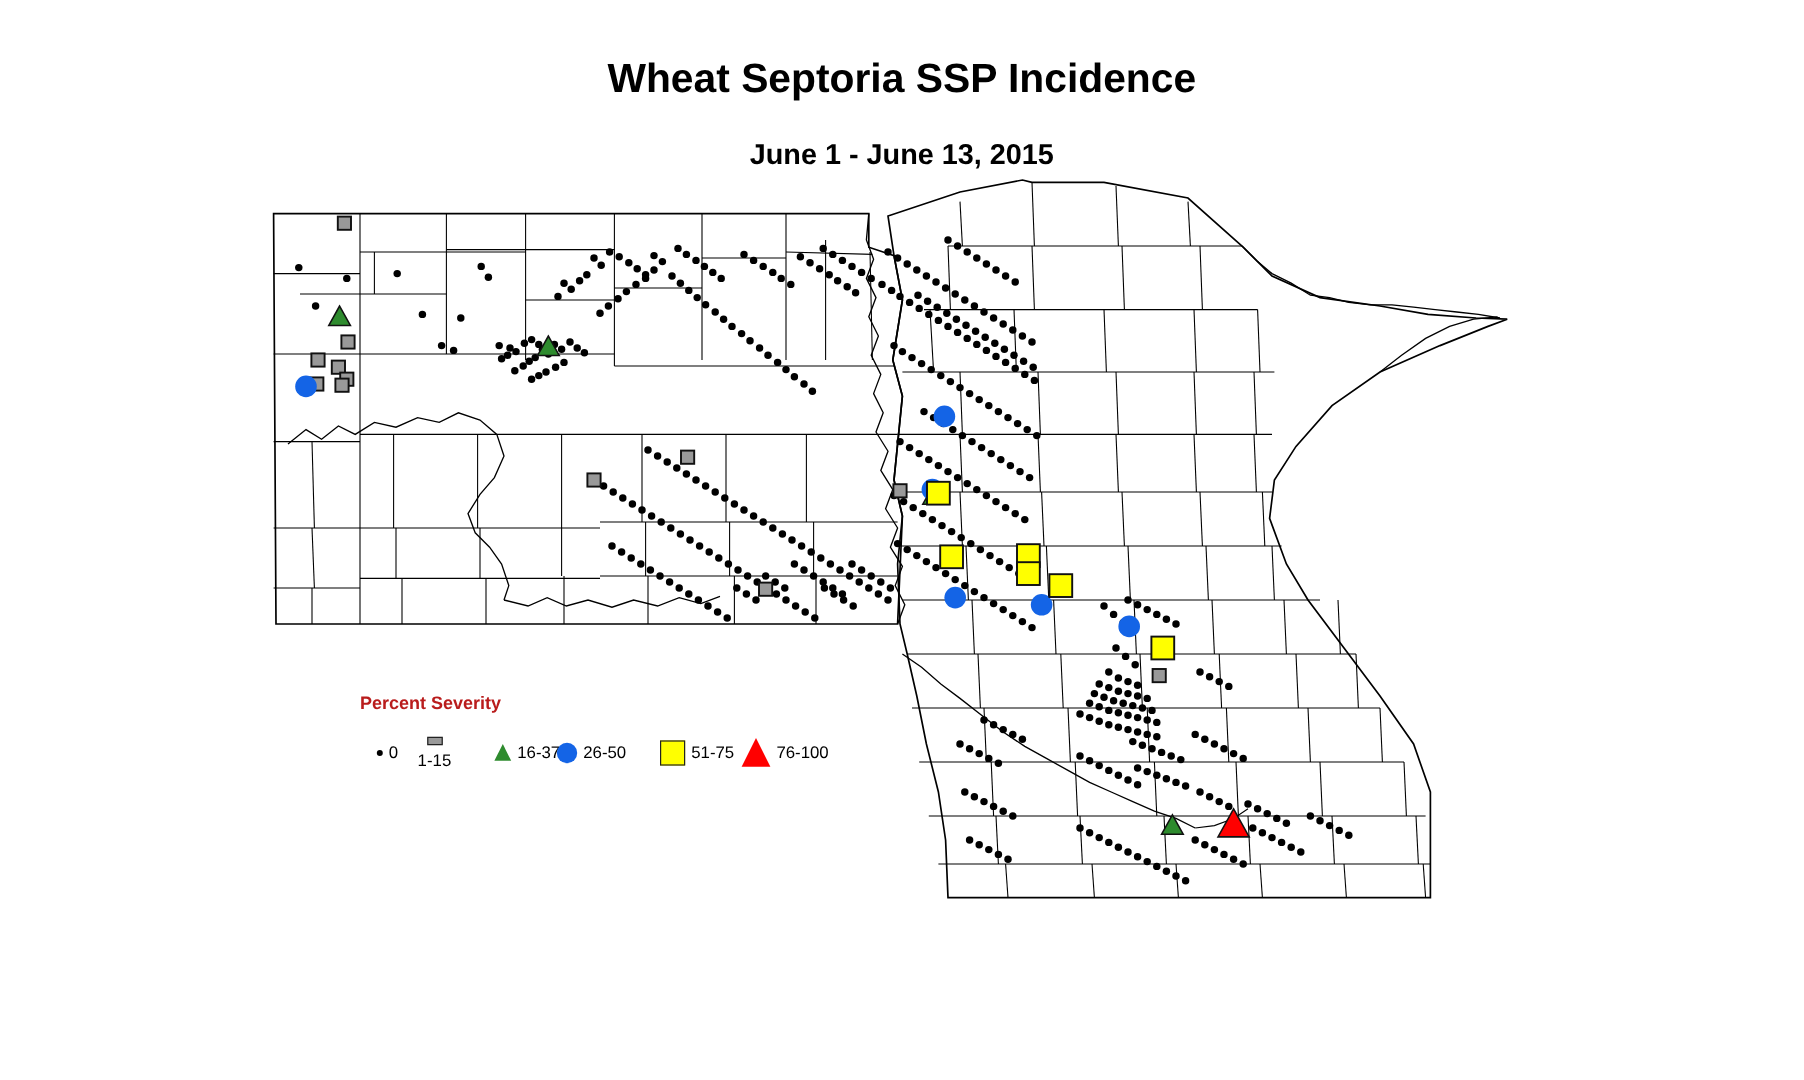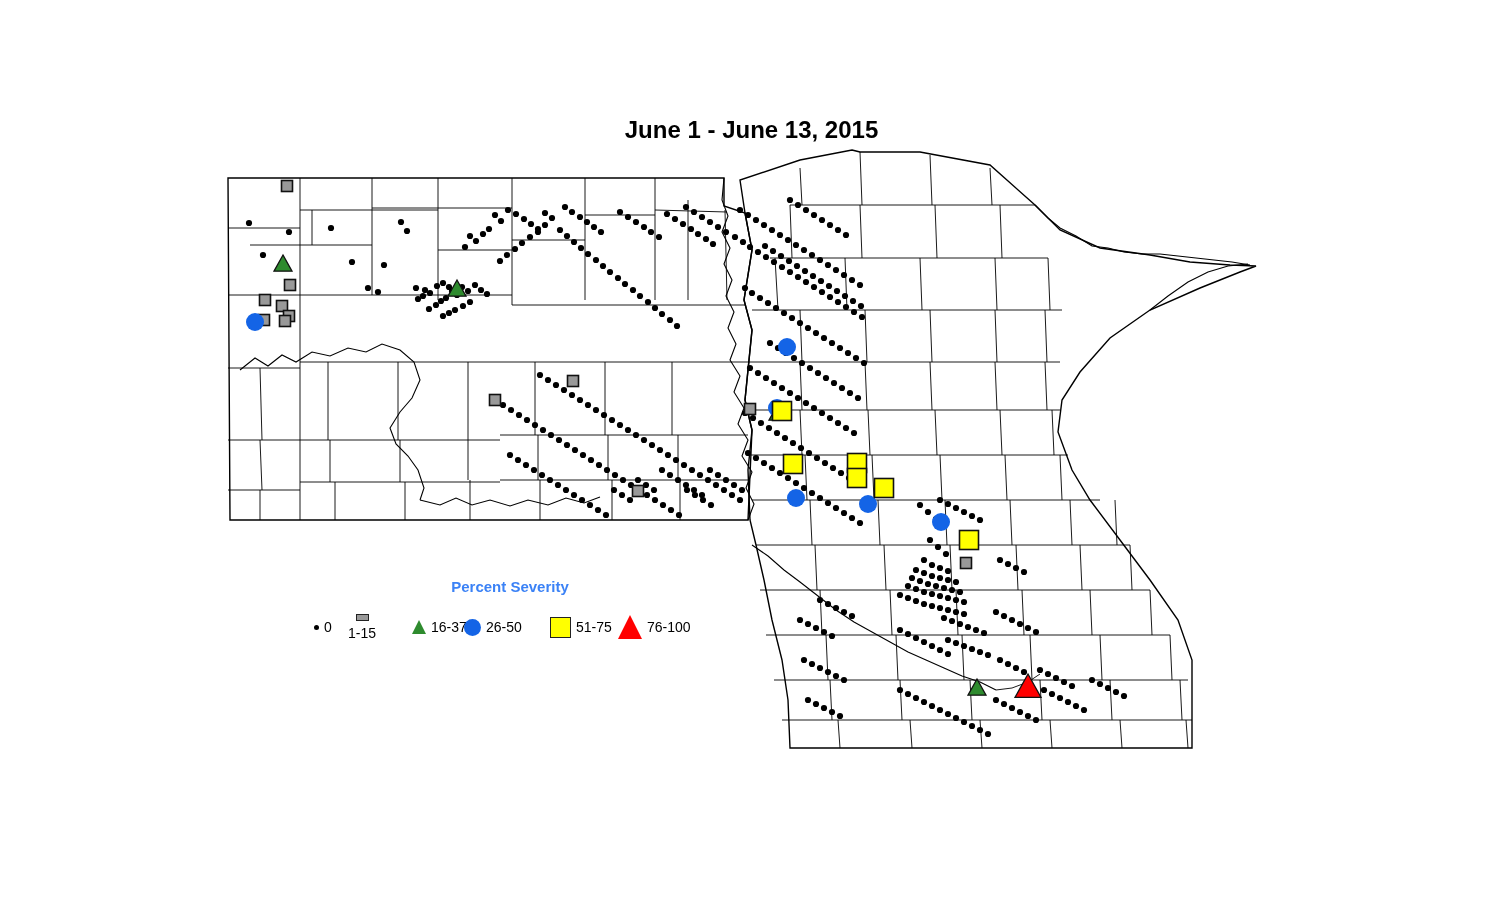--- a/index.html
+++ b/index.html
@@ -27,22 +27,22 @@
   #map-canvas{
     position:absolute;left:0;top:0;width:1503px;height:900px;
   }
   #map-canvas svg{display:block;width:1503px;height:900px;}
 
   .legend{
     position:absolute;left:300px;top:578px;width:420px;height:70px;
   }
   .legend-title{
     position:absolute;left:0;top:0;width:420px;
-    text-align:center;
-    font-size:15px;font-weight:bold;color:#3b82f6;
+    text-align:left;
+    font-size:15px;font-weight:bold;color:#b91c1c;
   }
   .legend-items{
     position:absolute;left:0;top:36px;width:420px;height:30px;
   }
   .legend-item{
     position:absolute;height:26px;display:flex;align-items:center;gap:5px;
   }
   .legend-label{
     font-size:14px;color:#000;white-space:nowrap;line-height:1;
   }
@@ -51,20 +51,21 @@
   .sym-dot{width:5px;height:5px;border-radius:50%;background:#000;}
   .sym-square{border:1.5px solid #222;}
   .sym-circle{border-radius:50%;}
   .sym-tri{width:0;height:0;background:transparent;}
 </style>
 </head>
 <body>
 
 <div id="map-figure">
 
+  <div class="title">Wheat Septoria SSP Incidence</div>
   <div class="subtitle">June 1 - June 13, 2015</div>
 
   <div id="map-canvas">
     <svg viewBox="0 0 1503 900" xmlns="http://www.w3.org/2000/svg">
       <g id="state-outlines" fill="none" stroke="#000" stroke-width="1.4">
 
         <path d="M228,178 L724,178 L724,206 L745,213 L752,250 L744,300 L752,330 L745,400
                  L752,430 L748,520 L230,520 Z"></path>
 
         <path d="M230,520 L748,520 L752,560 L760,600 L770,640 L775,680 L780,700

